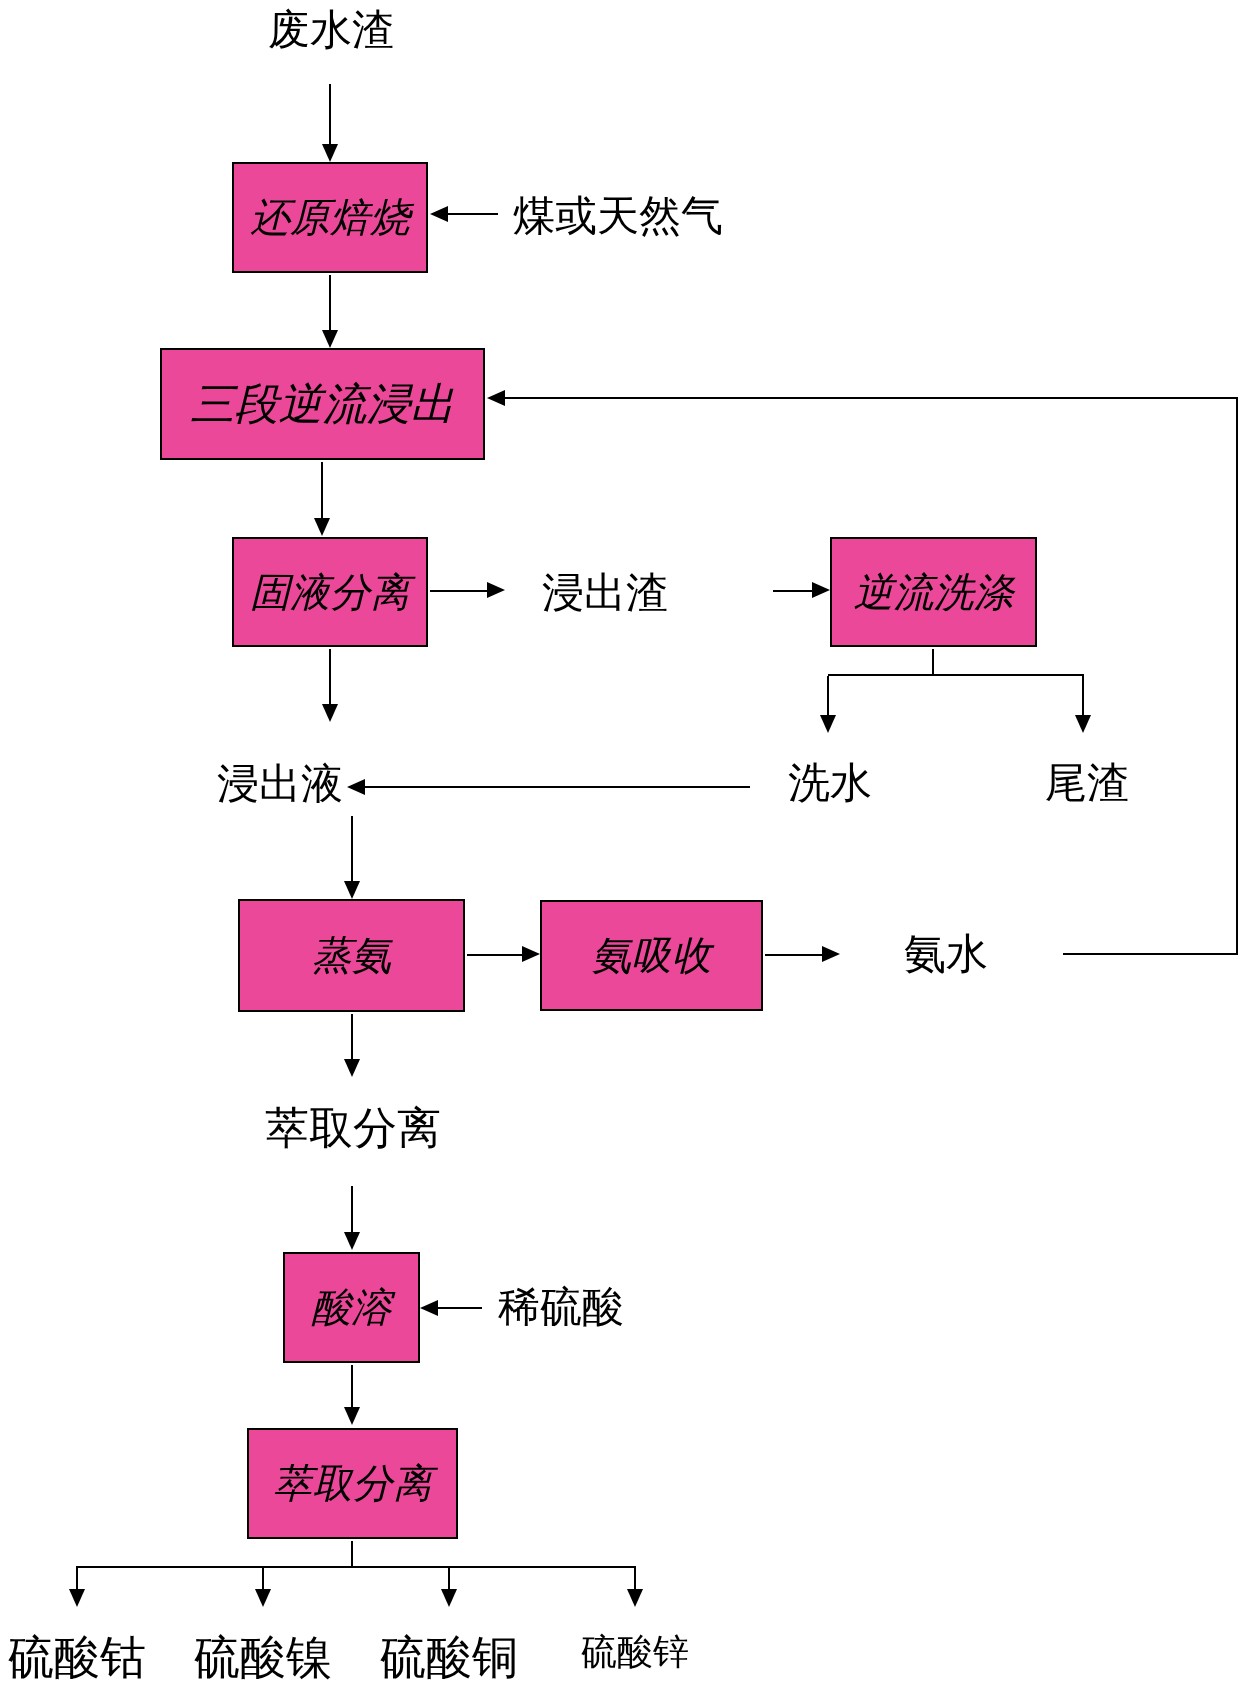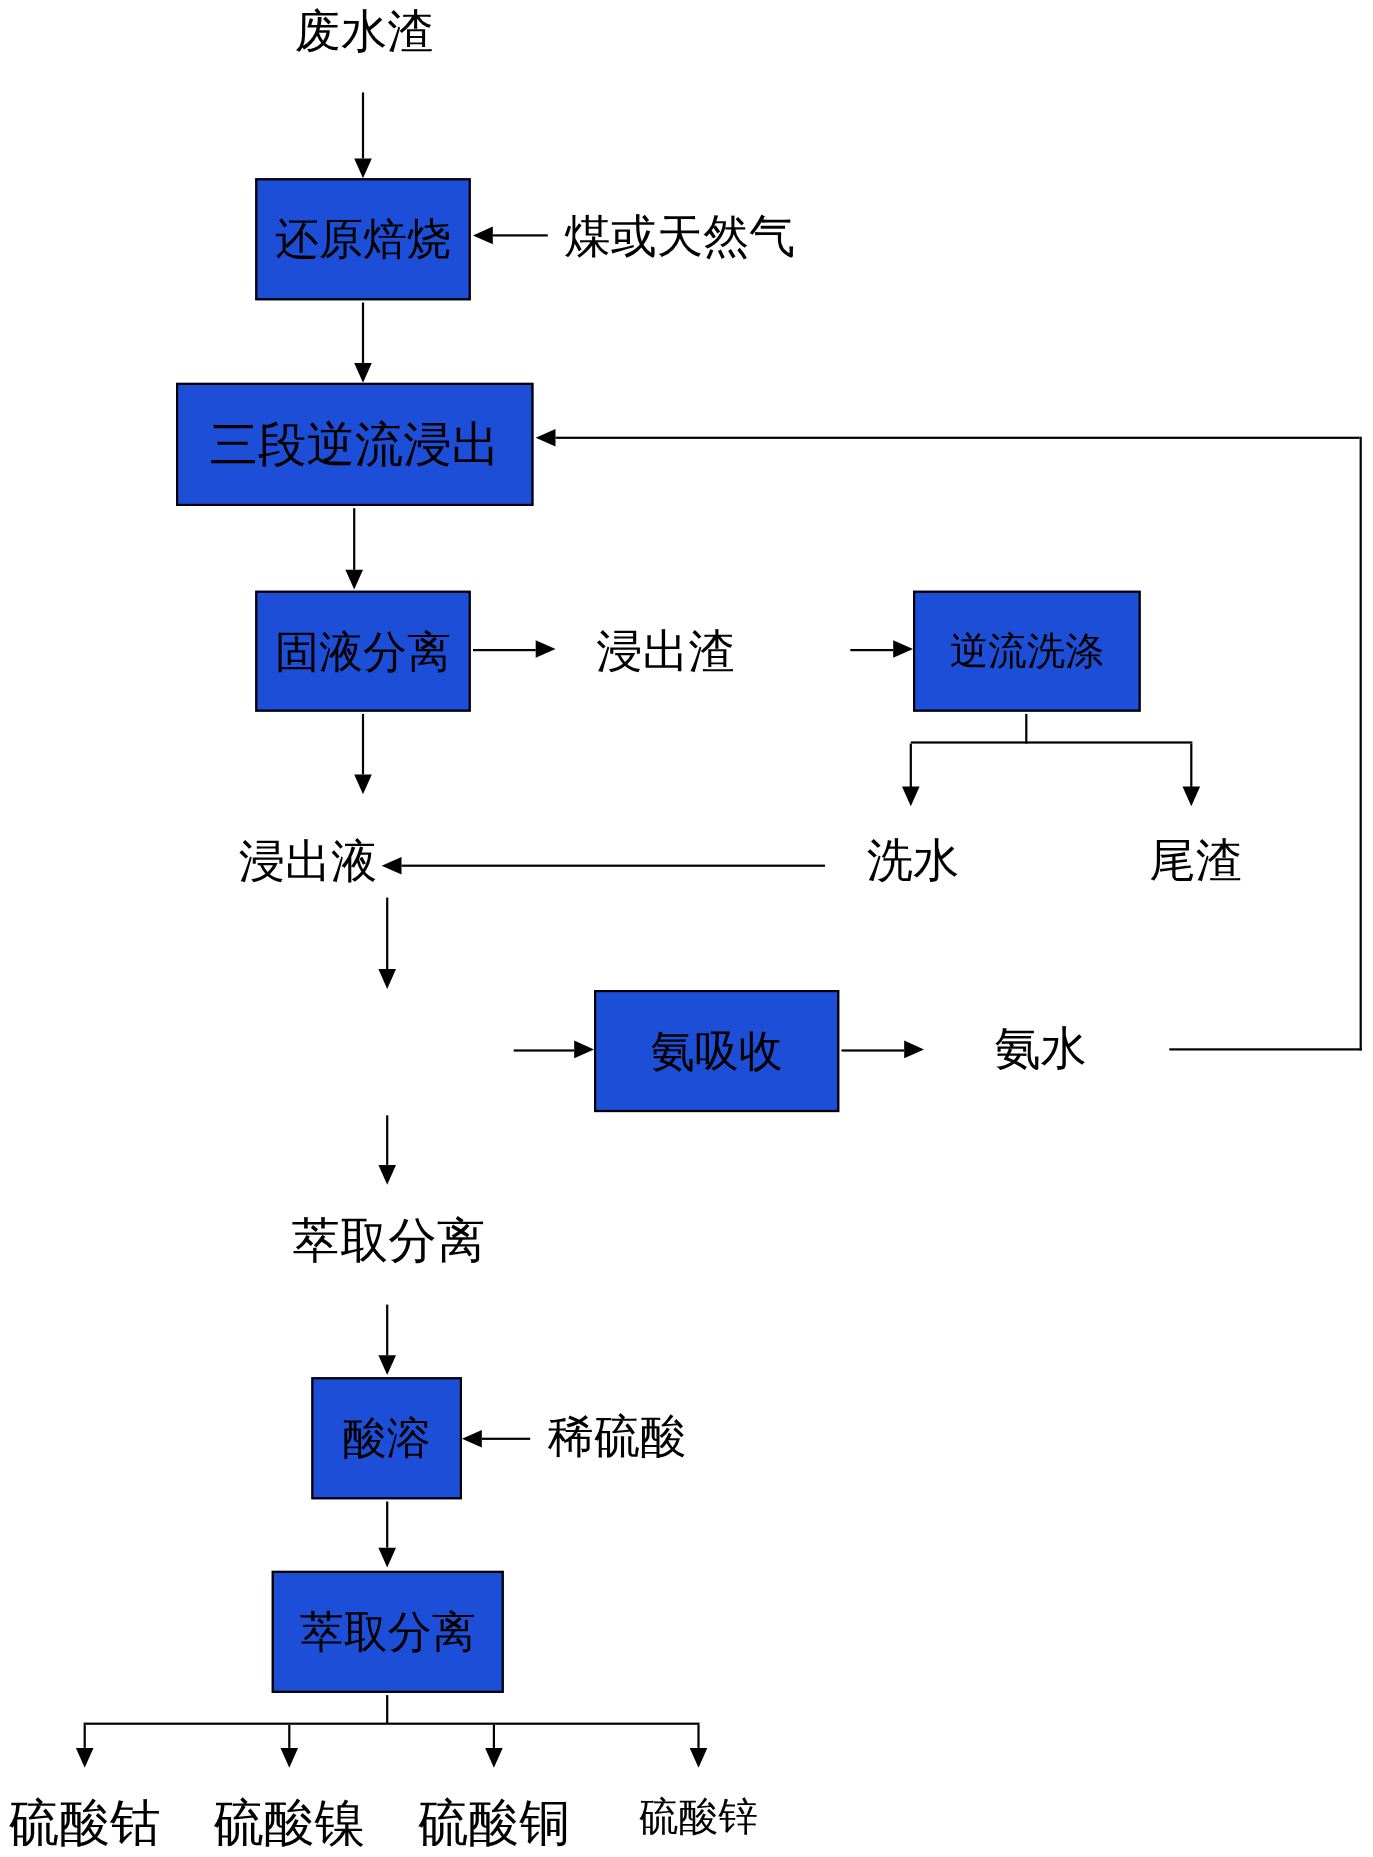--- a/index.html
+++ b/index.html
@@ -3,23 +3,23 @@
 <meta charset="utf-8">
 <style>
   html,body { margin:0; padding:0; background:#ffffff; }
   .canvas {
     position:relative; width:1248px; height:1688px; background:#ffffff;
     color:#000; font-family:"Liberation Serif","DejaVu Serif",serif;
     overflow:hidden;
   }
   .box {
     position:absolute; box-sizing:border-box;
-    border:2px solid #000; background:#1d4ed8;
+    border:2px solid #000; background:#ec4899;
     display:flex; align-items:center; justify-content:center;
-    text-align:center; white-space:nowrap;
+    text-align:center; white-space:nowrap;font-style:italic;
   }
   .lbl {
     position:absolute; text-align:center; white-space:nowrap; line-height:1.15;
   }
   .hl { position:absolute; height:2px; background:#000; }
   .vl { position:absolute; width:2px; background:#000; }
   .ah { position:absolute; width:0; height:0; }
   .ah-down  { border-left:8px solid transparent; border-right:8px solid transparent; border-top:18px solid #000; }
   .ah-left  { border-top:8px solid transparent; border-bottom:8px solid transparent; border-right:18px solid #000; }
   .ah-right { border-top:8px solid transparent; border-bottom:8px solid transparent; border-left:18px solid #000; }
@@ -54,22 +54,23 @@
   <div class="lbl" style="left:349px;top:1632px;width:200px;font-size:46px">硫酸铜</div>
 
   <div class="lbl" style="left:535px;top:1632px;width:200px;font-size:36px">硫酸锌</div>
 
   <div class="box" style="left:232px;top:162px;width:196px;height:111px;font-size:40px">还原焙烧</div>
 
   <div class="box" style="left:160px;top:348px;width:325px;height:112px;font-size:44px">三段逆流浸出</div>
 
   <div class="box" style="left:232px;top:537px;width:196px;height:110px;font-size:40px">固液分离</div>
 
-  <div class="box" style="left:830px;top:537px;width:207px;height:110px;font-size:35px">逆流洗涤</div>
+  <div class="box" style="left:830px;top:537px;width:207px;height:110px;font-size:40px">逆流洗涤</div>
 
+  <div class="box" style="left:238px;top:899px;width:227px;height:113px;font-size:40px">蒸氨</div>
 
   <div class="box" style="left:283px;top:1252px;width:137px;height:111px;font-size:40px">酸溶</div>
 
   <div class="box" style="left:540px;top:900px;width:223px;height:111px;font-size:40px">氨吸收</div>
 
   <div class="box" style="left:247px;top:1428px;width:211px;height:111px;font-size:40px">萃取分离</div>
 
   <div class="vl" style="left:329px;top:84px;height:60px"></div>
   <div class="ah ah-down" style="left:322px;top:144px"></div>
 

